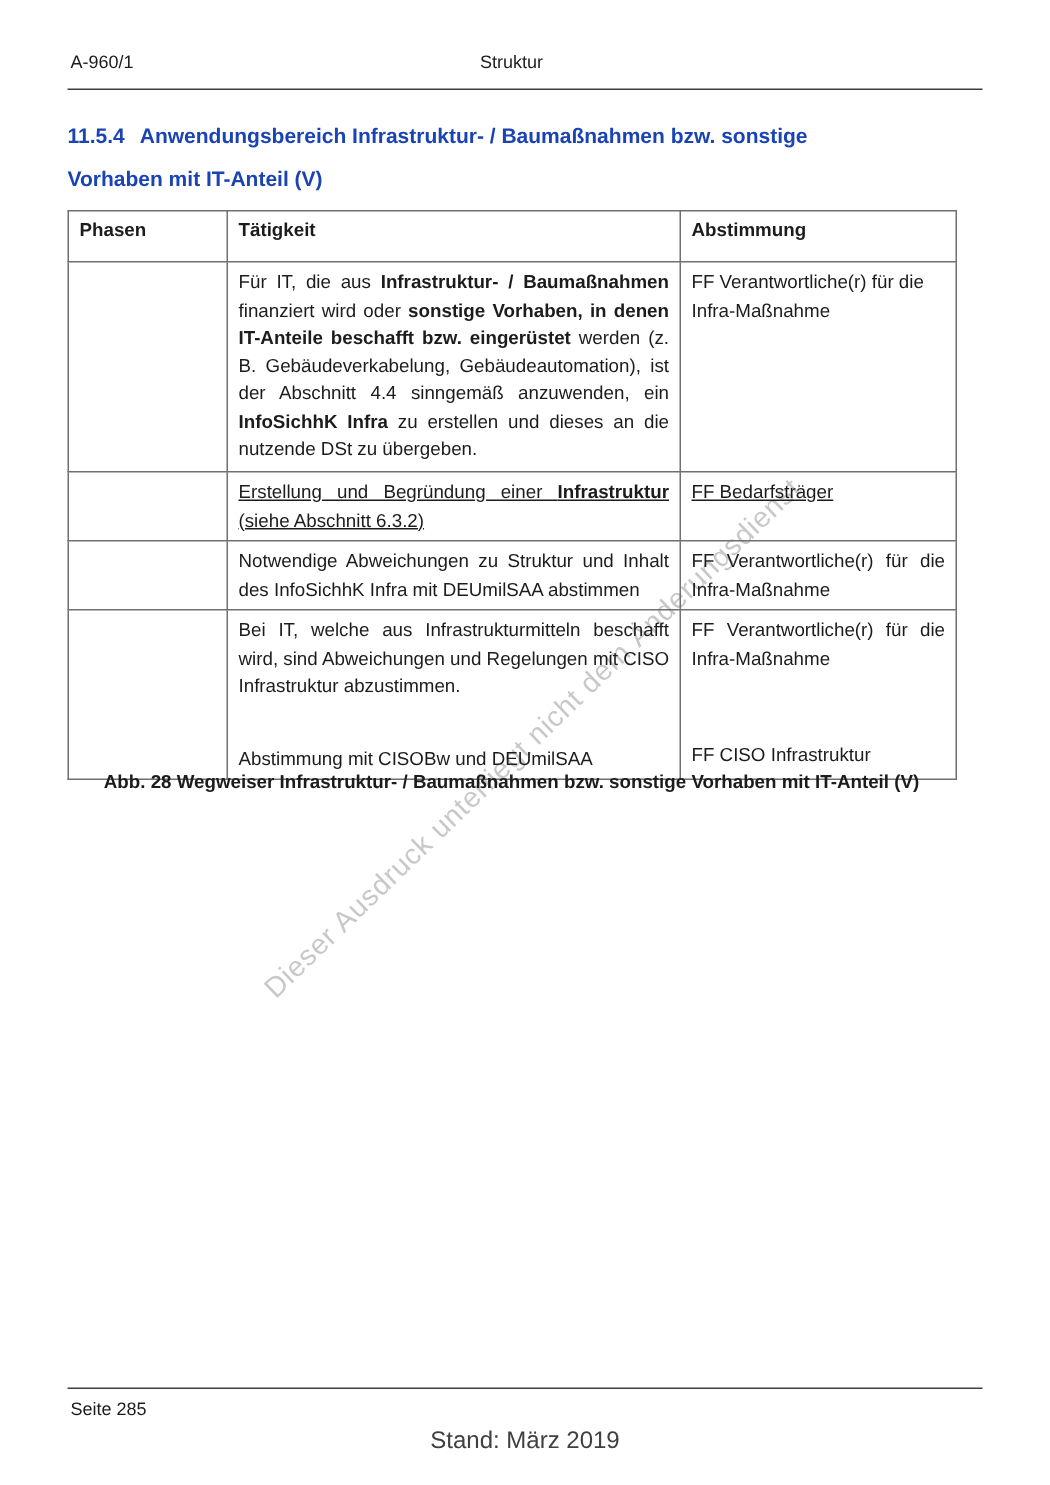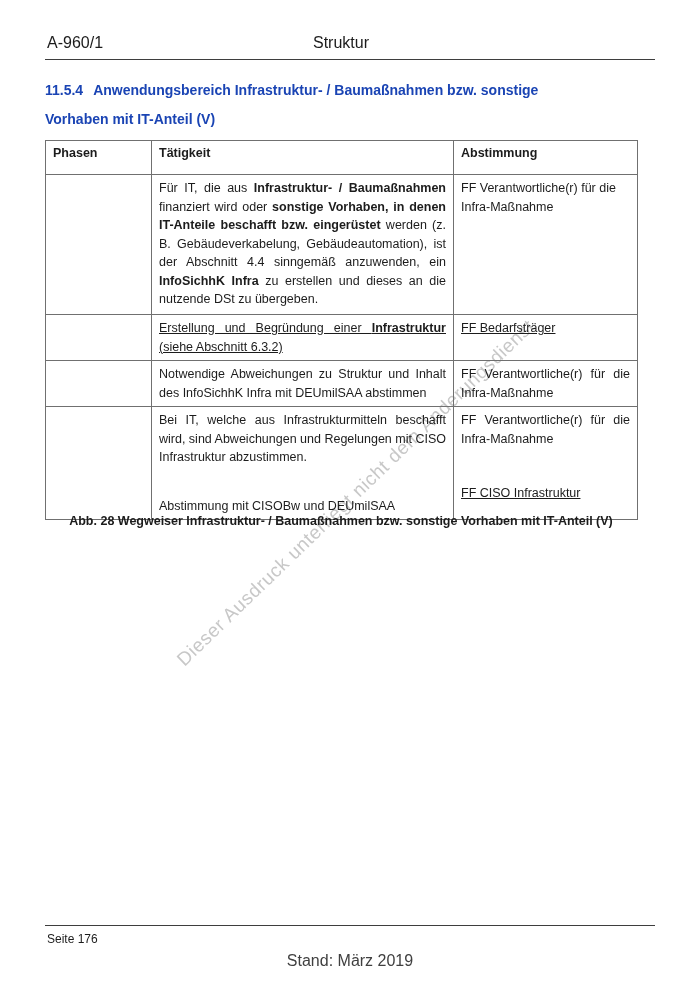--- a/index.html
+++ b/index.html
@@ -7,21 +7,21 @@
     position:relative;width:700px;height:990px;background:#fff;overflow:hidden;
     font-family:"Liberation Sans",sans-serif;color:#1c1c1c;
   }
   
   .watermark{
     position:absolute;left:96px;top:482px;width:520px;text-align:center;
     transform:rotate(-44deg);transform-origin:center center;
     color:#c8c8c8;font-size:19px;letter-spacing:.6px;white-space:nowrap;z-index:0;
   }
   
-  .hdr{position:absolute;left:45px;top:34px;width:592px;height:18px;font-size:16px;z-index:1;}
+  .hdr{position:absolute;left:45px;top:34px;width:592px;height:18px;font-size:12px;z-index:1;}
   .hdr .docid{position:absolute;left:2px;top:0;}
   .hdr .hcenter{position:absolute;left:0;top:0;width:100%;text-align:center;}
   .rule{position:absolute;left:45px;width:610px;border-top:1.4px solid #3e3e3e;z-index:1;}
   .rule.top{top:59px;}
   .rule.bottom{top:925px;}
   
   .heading{
     position:absolute;left:45px;top:76px;width:606px;z-index:1;
     color:#1a44b4;font-weight:bold;font-size:14px;line-height:29px;
   }
@@ -32,21 +32,21 @@
     border-collapse:collapse;table-layout:fixed;font-size:12.5px;line-height:18.5px;padding-left:40px;
   }
   table.doc th,table.doc td{
     border:1px solid #707070;vertical-align:top;padding:4px 7px;overflow:hidden;
   }
   table.doc th{text-align:left;font-weight:bold;height:25px;line-height:17px;}
   tr.r1{height:140px;} tr.r2{height:46px;text-decoration:underline;} tr.r3{height:44px;} tr.r4{height:113px;}
   p{margin:0;}
   .just{text-align:justify;}
   .gap-act{margin-top:30px;}
-  .gap-rem{margin-top:36px;text-decoration:underline;}
+  .gap-rem{margin-top:46px;}
   
   .caption{
     position:absolute;left:45px;top:514px;width:592px;z-index:1;
     text-align:center;font-weight:bold;font-size:12.5px;
   }
   
   .pagenum{position:absolute;left:47px;top:932px;font-size:12px;z-index:1;}
   .stand{position:absolute;left:0;top:952px;width:700px;text-align:center;
          font-size:16px;color:#404040;z-index:1;}
 </style>
@@ -121,16 +121,16 @@
         <p class="just">FF Verantwortliche(r) für die Infra-Maßnahme</p>
         <p class="gap-rem">FF CISO Infrastruktur</p>
       </td>
     </tr>
   </tbody>
     </table>
 
   <div class="caption">Abb. 28 Wegweiser Infrastruktur- / Baumaßnahmen bzw. sonstige Vorhaben mit IT-Anteil (V)</div>
 
   <div class="rule bottom"></div>
-  <div class="pagenum">Seite 176</div>
+  <div class="pagenum">Seite 285</div>
   <div class="stand">Stand: März 2019</div>
 
 </div>
 
 </body></html>

